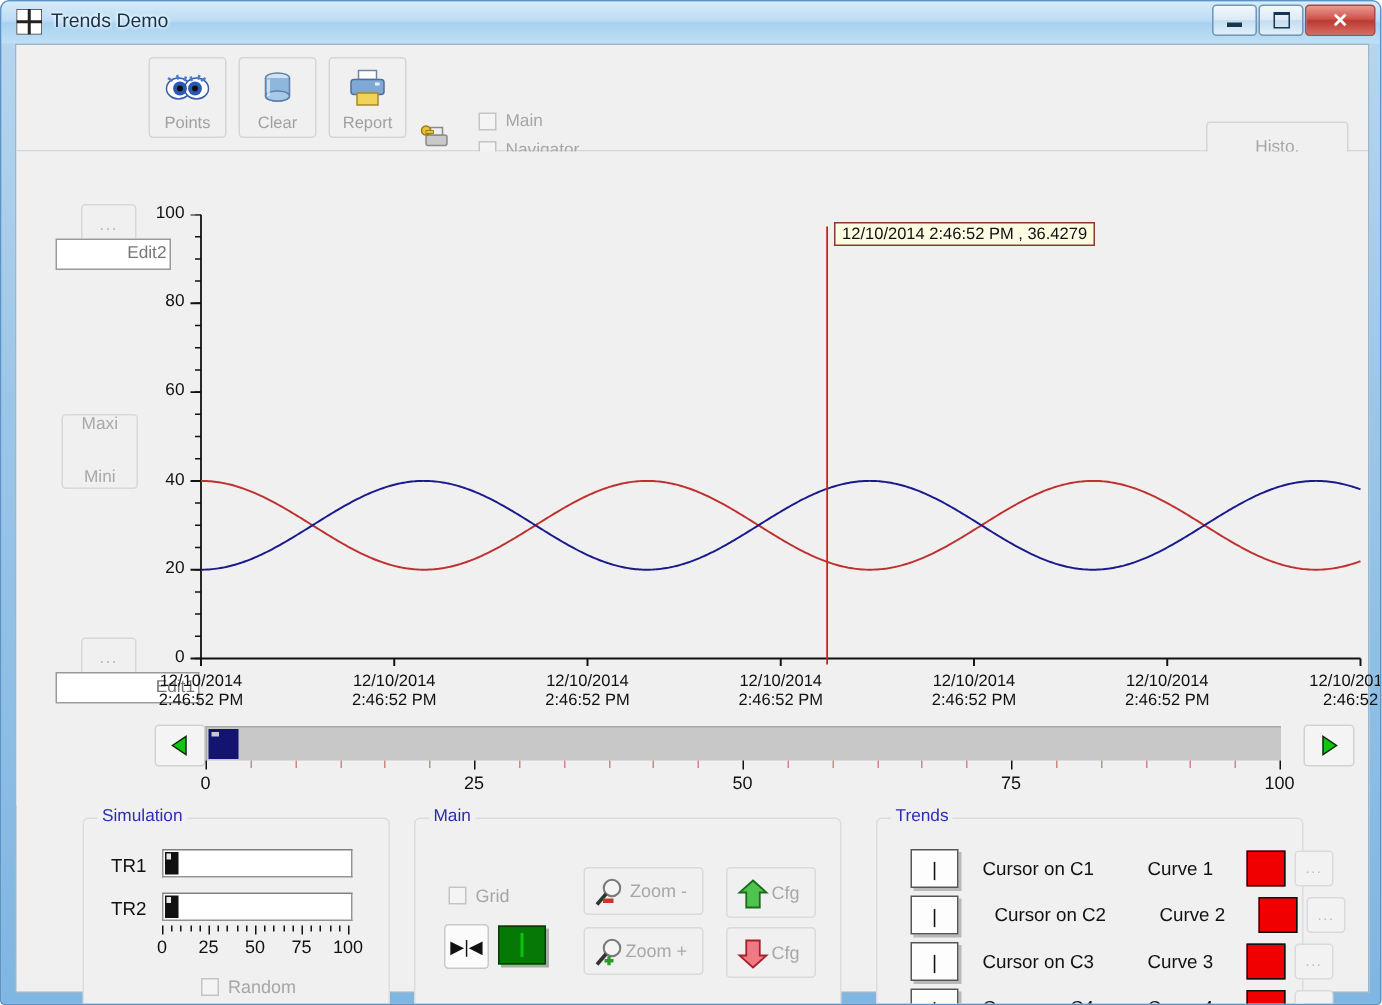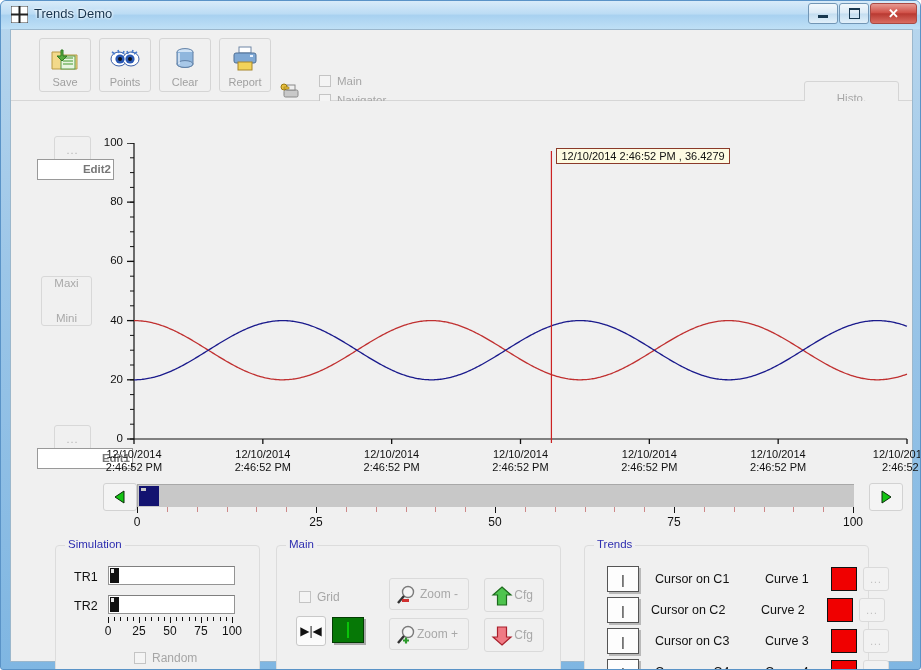--- a/index.html
+++ b/index.html
@@ -51,21 +51,21 @@
     border:1px solid #d5d5d5;border-radius:3px;background:#f0f0f0;
     display:flex;align-items:center;justify-content:center;font-size:11.5px;color:#a7a7a7;}
 
   
   .chartzone{position:absolute;left:0;top:71px;width:901px;height:378px;background:#f0f0f0;}
   .dotbtn{position:absolute;width:35px;height:26px;border:1px solid #d8d8d8;border-radius:3px;
     background:#f0f0f0;display:flex;align-items:center;justify-content:center;
     font-size:11px;color:#b5b5b5;letter-spacing:1px;}
   .editbox{position:absolute;height:21px;border:1px solid #999;background:#fff;
     box-sizing:border-box;font-size:11.5px;color:#777;text-align:right;
-    padding:3px 2px 0 2px;font-weight:bold;}
+    padding:3px 2px 0 2px;}
   .maximini{position:absolute;left:30px;top:175px;width:49px;height:48px;
     border:1px solid #d8d8d8;border-radius:3px;background:#f0f0f0;
     display:flex;flex-direction:column;align-items:center;justify-content:center;
     font-size:11.5px;color:#a9a9a9;line-height:15px;gap:20px;}
 
   .plot{position:absolute;left:88px;top:42px;width:810px;height:340px;}
   .ylabel{position:absolute;right:0;font-size:11.5px;color:#111;text-align:right;
     transform:translateY(-7px);}
   .xlabel{position:absolute;font-size:11px;color:#111;text-align:center;line-height:13px;
     white-space:nowrap;}
@@ -153,29 +153,20 @@
       <div class="wbtn close">
         <div class="g">✕</div>
       </div>
     </div>
   </div>
 
   <div class="client">
 
     <div class="toolbar">
 
-      <div class="tbtn" style="left:28px">
-        <svg class="ico" viewBox="0 0 30 28">
-          <path d="M2 7 h9 l2 3 h14 v14 H2 Z" fill="#f3d98a" stroke="#b89a44" stroke-width="1"></path>
-          <rect x="11" y="11" width="14" height="13" fill="#e8f5e0" stroke="#5a9a4a"></rect>
-          <path d="M13 13 h10 M13 16 h10 M13 19 h10" stroke="#7ab868" stroke-width="1.3"></path>
-          <path d="M5 4 v6 h4 l-5 5 l-5 -5 h4 V4 Z" transform="translate(8,1)" fill="#57ab3e" stroke="#2f7a22"></path>
-        </svg>
-        <div class="lab">Save</div>
-      </div>
 
       <div class="tbtn" style="left:88px">
         <svg class="ico" viewBox="0 0 30 28">
           <ellipse cx="9" cy="14" rx="8" ry="7" fill="#ffffff" stroke="#3a5fa8"></ellipse>
           <ellipse cx="21" cy="14" rx="8" ry="7" fill="#ffffff" stroke="#3a5fa8"></ellipse>
           <circle cx="10" cy="14" r="4.6" fill="#2a59b5"></circle>
           <circle cx="20" cy="14" r="4.6" fill="#2a59b5"></circle>
           <circle cx="10" cy="14" r="2" fill="#101010"></circle>
           <circle cx="20" cy="14" r="2" fill="#101010"></circle>
           <path d="M2 7 l3 2 M8 5 l1 3 M14 6 l-1 3 M17 6 l1 3 M23 5 l-1 3 M27 7 l-3 2" stroke="#4a7ccc" stroke-width="1.6" fill="none"></path>
@@ -458,21 +449,21 @@
       <div id="trendrows">
           <div class="trow" style="left: 22px; top: 20px;">
             <div class="barbtn">|</div>
             <div class="tlab" style="width: 110px; margin-left: 16px;">Cursor on C1</div>
             <div class="tlab" style="width: 66px;">Curve 1</div>
             <div class="swatch" style="background: rgb(240, 0, 0);"></div>
             <div class="dots2" style="margin-left: 6px;">...</div>
           </div>
           <div class="trow" style="left: 22px; top: 51px;">
             <div class="barbtn">|</div>
-            <div class="tlab" style="width: 110px; margin-left: 12px;">Cursor on C2</div>
+            <div class="tlab" style="width: 110px; margin-left: 24px;">Cursor on C2</div>
             <div class="tlab" style="width: 66px;">Curve 2</div>
             <div class="swatch" style="background: rgb(240, 0, 0);"></div>
             <div class="dots2" style="margin-left: 6px;">...</div>
           </div>
           <div class="trow" style="left: 22px; top: 82px;">
             <div class="barbtn">|</div>
             <div class="tlab" style="width: 110px; margin-left: 16px;">Cursor on C3</div>
             <div class="tlab" style="width: 66px;">Curve 3</div>
             <div class="swatch" style="background: rgb(240, 0, 0);"></div>
             <div class="dots2" style="margin-left: 6px;">...</div>

